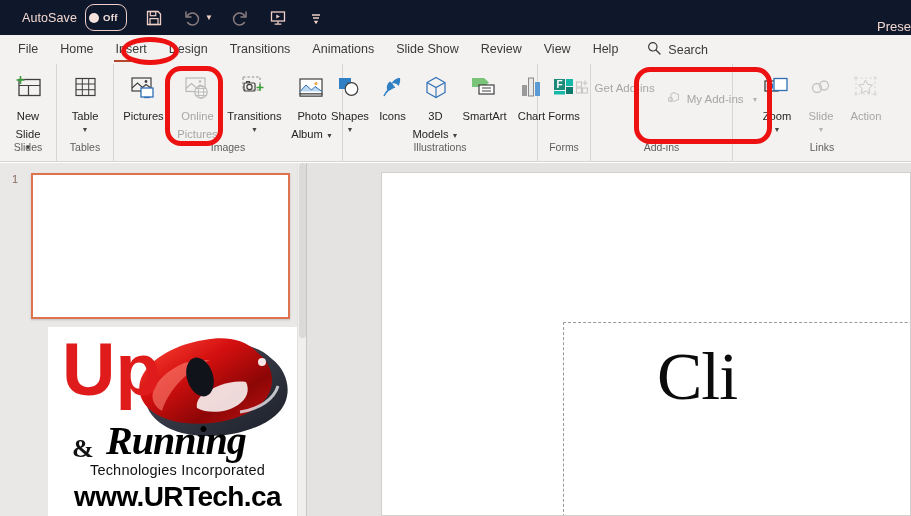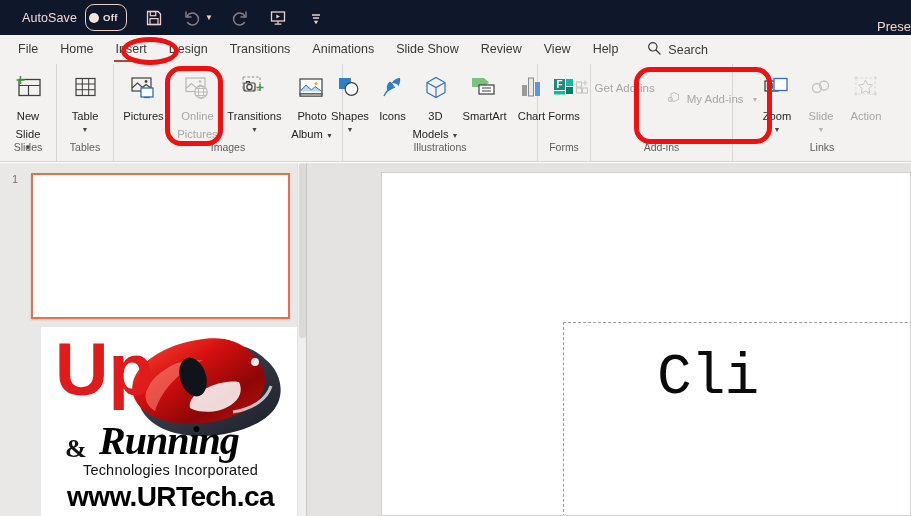--- a/index.html
+++ b/index.html
@@ -126,21 +126,21 @@
   .thumbnum {
     position: absolute; left: 12px; top: 10px;
     font-size: 11px; color: #8a6a5c;
   }
   .thumb {
     position: absolute; left: 31px; top: 10px; width: 259px; height: 146px;
     background: #ffffff; border: 2.5px solid #e0734f;
     box-shadow: 0 1px 2px rgba(0,0,0,.18);
   }
   .logo {
-    position: absolute; left: 41px; top: 164px; width: 259px; height: 189px;
+    position: absolute; left: 48px; top: 164px; width: 259px; height: 189px;
     background: #ffffff; overflow: hidden;
   }
   .panel-scroll {
     position: absolute; left: 297px; top: 163px; width: 9px; height: 353px;
     background: #f0efee; border-left: 1px solid #e3e1df;
   }
   .panel-scroll .thumbbar {
     position: absolute; left: 1px; top: 0; width: 7px; height: 175px;
     background: #dcdad8; border-radius: 3px;
   }
@@ -157,23 +157,23 @@
   .slide {
     position: absolute; left: 74px; top: 9px; width: 530px; height: 344px;
     background: #ffffff; border: 1px solid #d2d0ce;
     overflow: hidden;
   }
   .placeholder {
     position: absolute; left: 181px; top: 149px; width: 420px; height: 195px;
     border: 1.6px dashed #9a9a9a;
   }
   .ph-text {
-    position: absolute; left: 275px; top: 172px;
-    font-size: 58px; color: #0b0b0b; white-space: nowrap;
-    font-family: Liberation Mono, monospace; letter-spacing: -1px;
+    position: absolute; left: 275px; top: 164px;
+    font-size: 68px; color: #0b0b0b; white-space: nowrap;
+    font-family: Liberation Serif, serif; letter-spacing: -1px;
   }
 
   
   .logo-art { position: relative; width: 100%; height: 100%; }
   .logo-url {
     position: absolute; left: 0; right: 0; bottom: 3px; text-align: center;
     font-size: 28px; font-weight: bold; color: #000; letter-spacing: -.6px;
     font-family: "Liberation Sans", sans-serif;
   }
   .logo-tech {

